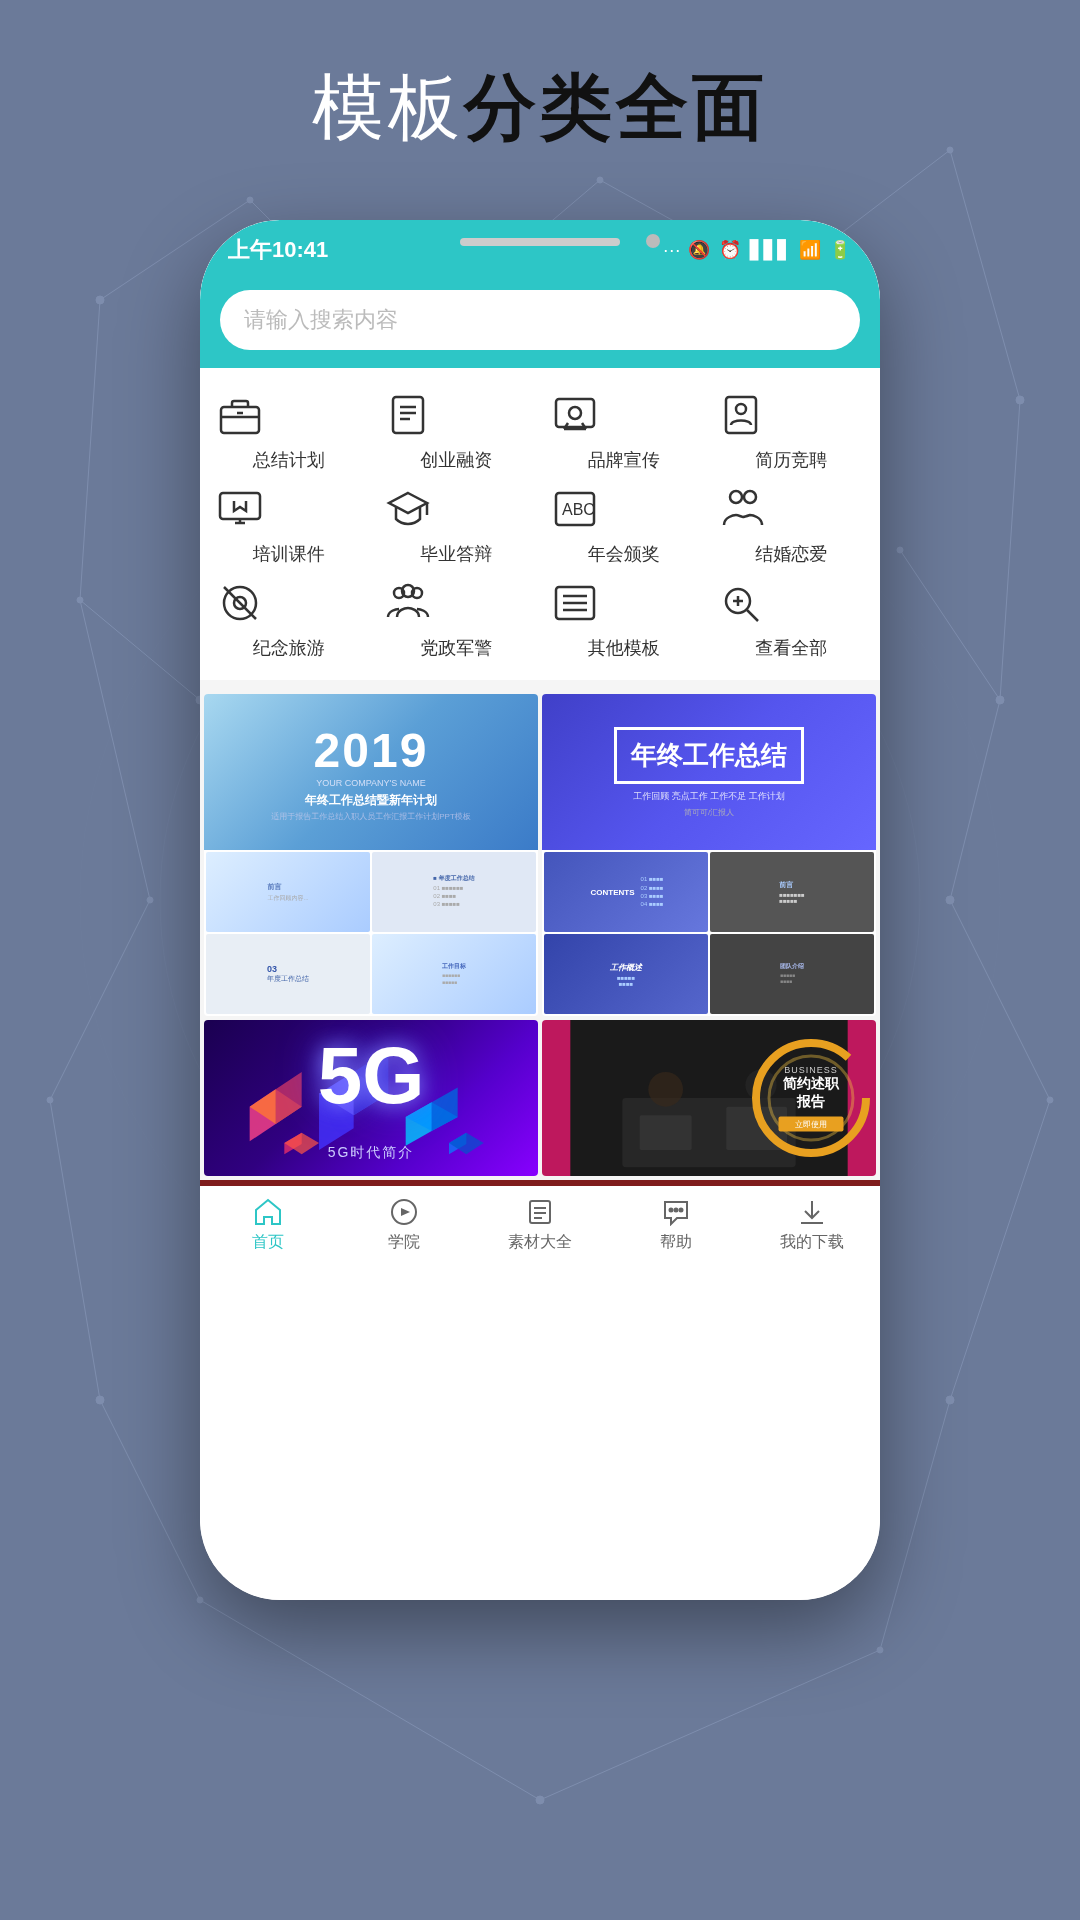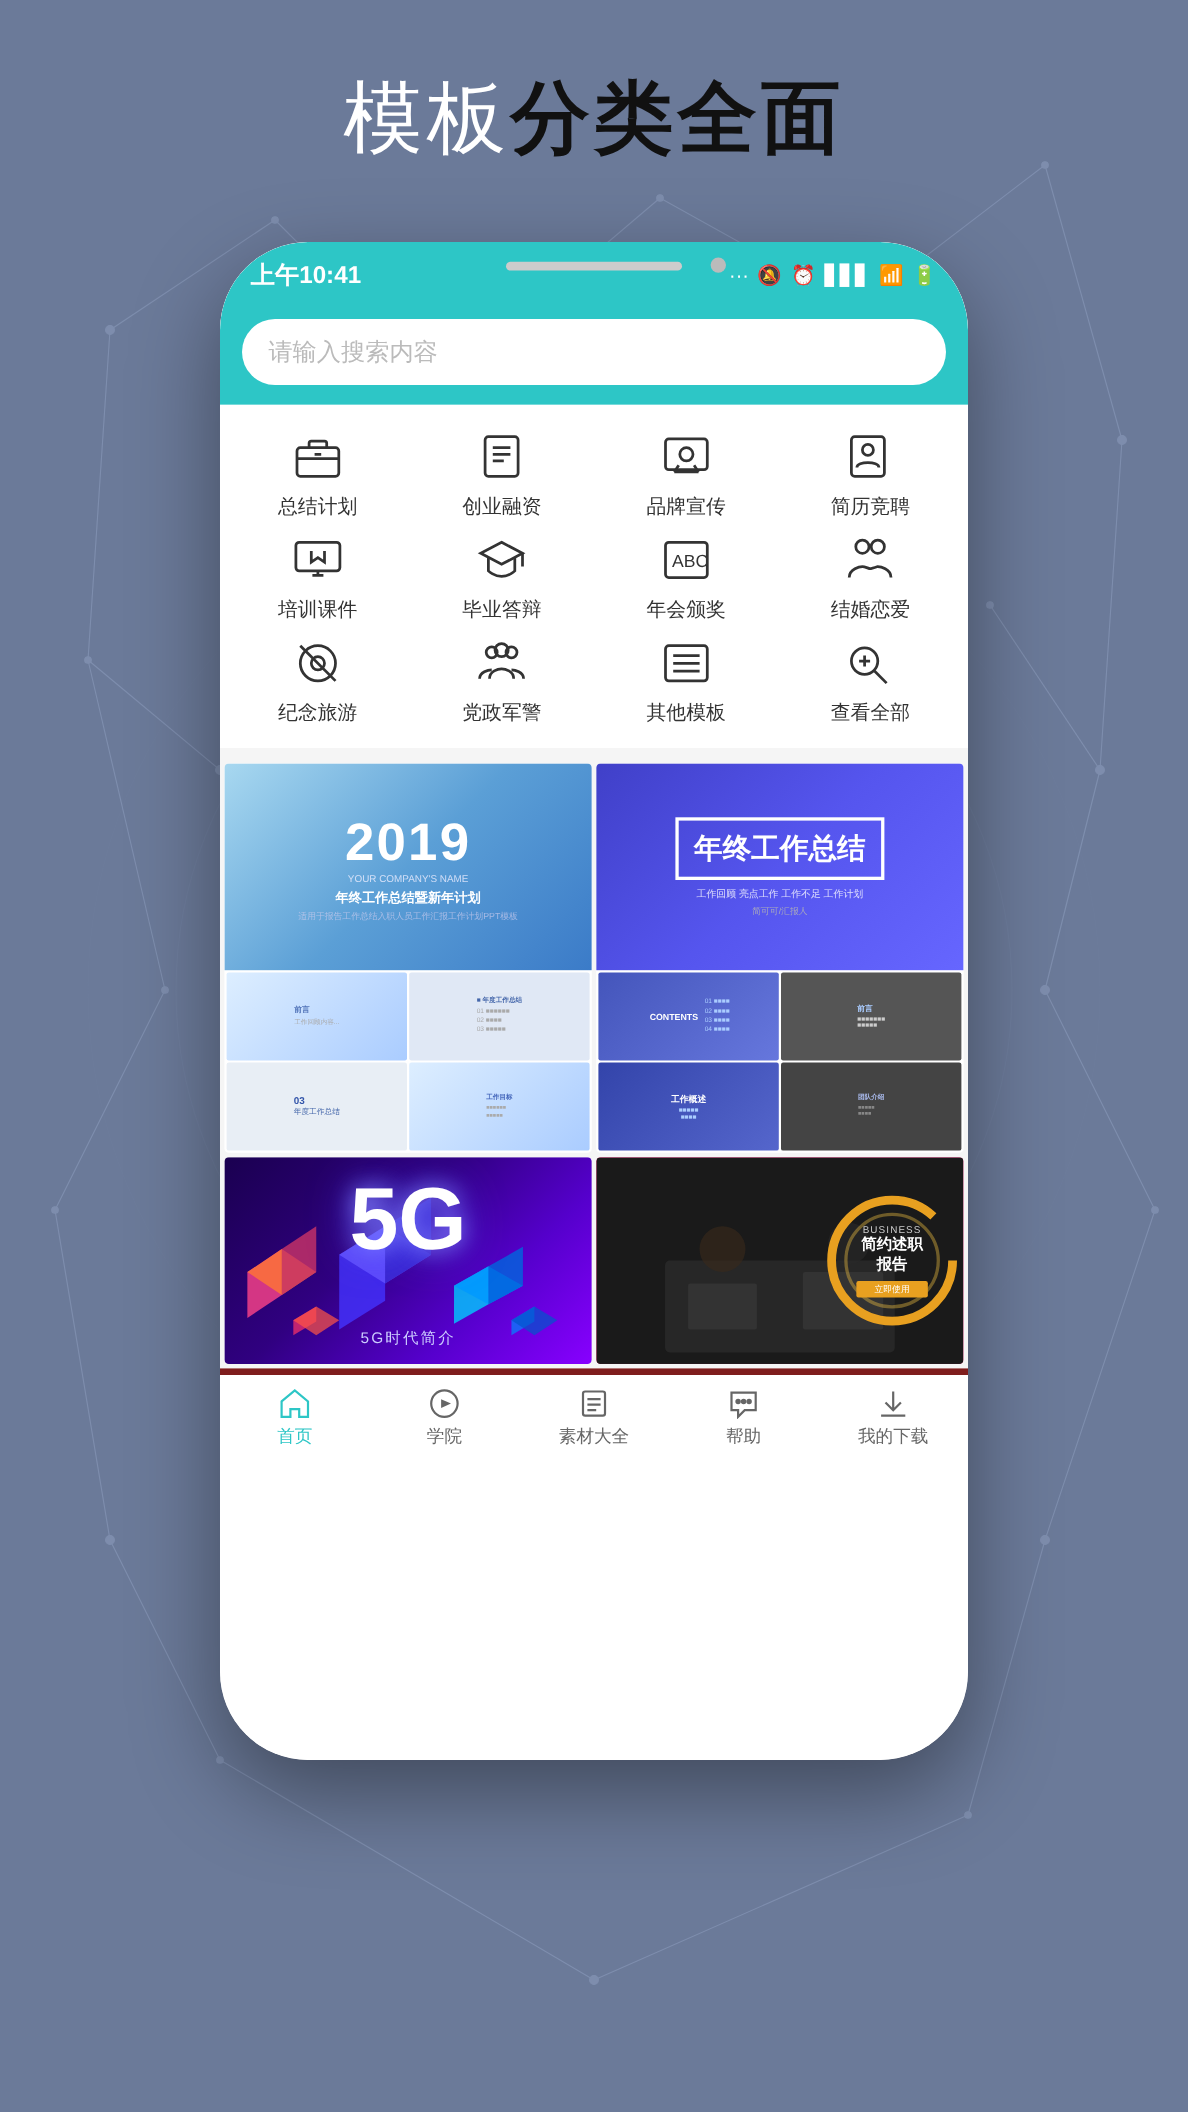--- a/index.html
+++ b/index.html
@@ -131,21 +131,20 @@
     .category-grid {
       display: grid;
       grid-template-columns: repeat(4, 1fr);
       padding: 20px 10px;
       gap: 10px;
       background: #fff;
     }
     .category-item {
       display: flex;
       flex-direction: column;
-      align-items: center;
       gap: 6px;
       cursor: pointer;
     }
     .category-icon {
       width: 60px;
       height: 54px;
       display: flex;
       align-items: center;
       justify-content: center;
     }
@@ -173,21 +172,21 @@
       padding: 4px;
       background: #f5f5f5;
     }
     .card {
       background: #fff;
       overflow: hidden;
       border-radius: 4px;
     }
     .card-main-img {
       width: 100%;
-      height: 188px;
+      height: 156px;
       display: flex;
       align-items: center;
       justify-content: center;
       position: relative;
       overflow: hidden;
     }
     .card-thumbs {
       display: grid;
       grid-template-columns: 1fr 1fr;
       gap: 2px;
@@ -220,21 +219,21 @@
       flex-direction: column;
       align-items: center;
       justify-content: center;
     }
     .card-2-title { font-size: 26px; font-weight: 900; border: 3px solid #fff; padding: 8px 14px; }
     .card-2-sub { font-size: 9px; opacity: 0.8; margin-top: 6px; }
 
     
     .thumb-blue { background: linear-gradient(135deg, #ddeeff, #aaccff); }
     .thumb-contents { background: linear-gradient(135deg, #4455bb, #6677dd); color: white; font-size: 8px; text-align: center; padding: 4px; }
-    .thumb-section { background: linear-gradient(135deg, #3344aa, #5566cc); color: #aaccff; font-size: 8px; text-align: center; padding: 4px; }
+    .thumb-section { background: linear-gradient(135deg, #3344aa, #5566cc); color: #aaccff; font-size: 8px; text-align: center; padding: 4px; font-style: italic; }
 
     
     .card-3-main {
       background: linear-gradient(135deg, #1a0050 0%, #300080 40%, #5500cc 70%, #8800ff 100%);
       color: white;
       flex-direction: column;
       align-items: center;
       justify-content: center;
     }
     .card-3-5g { font-size: 80px; font-weight: 900; color: #fff; text-shadow: 0 0 20px #88f, 0 0 40px #44f; }

